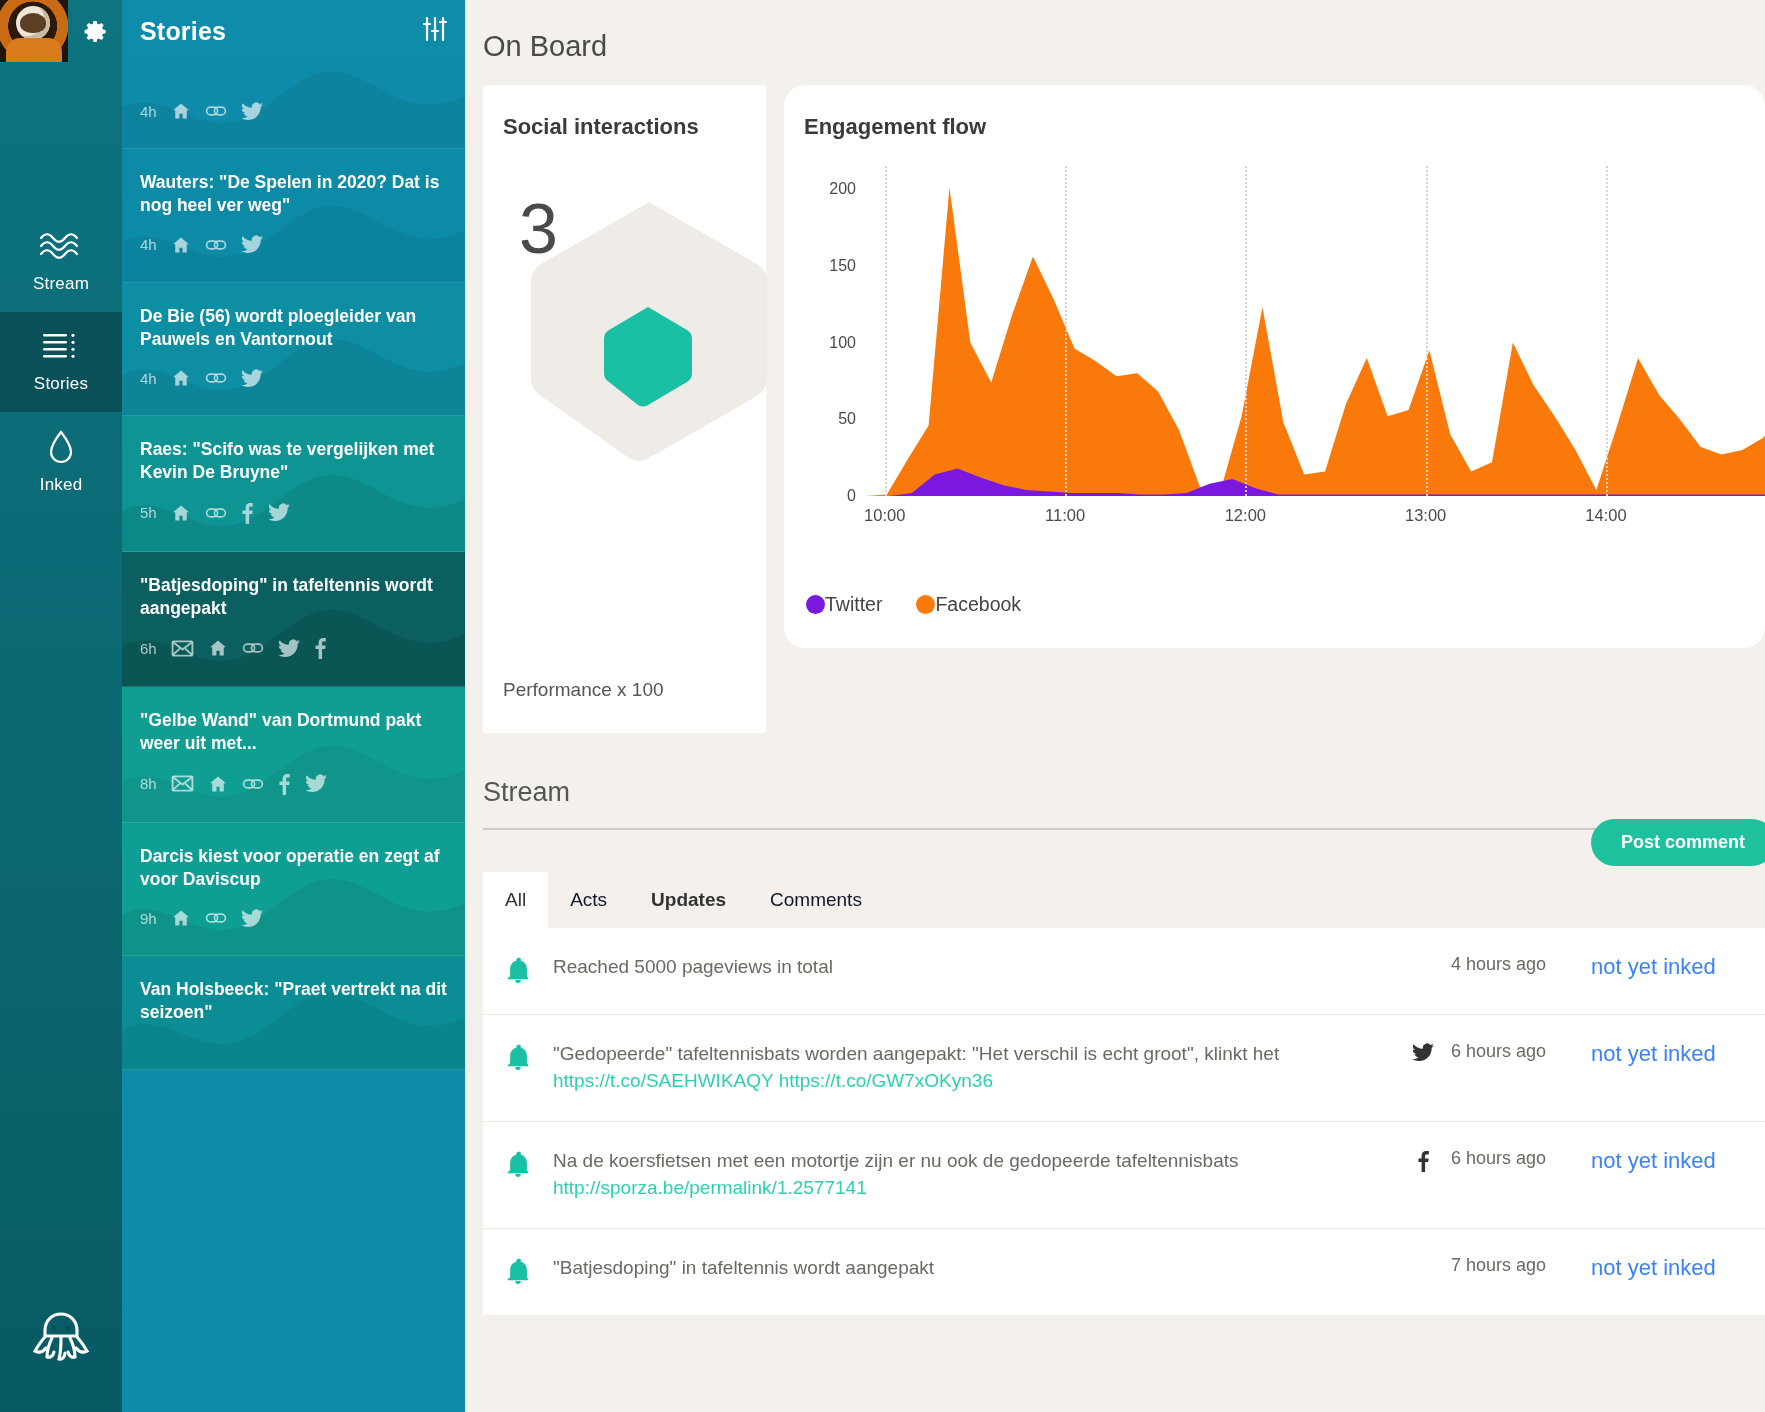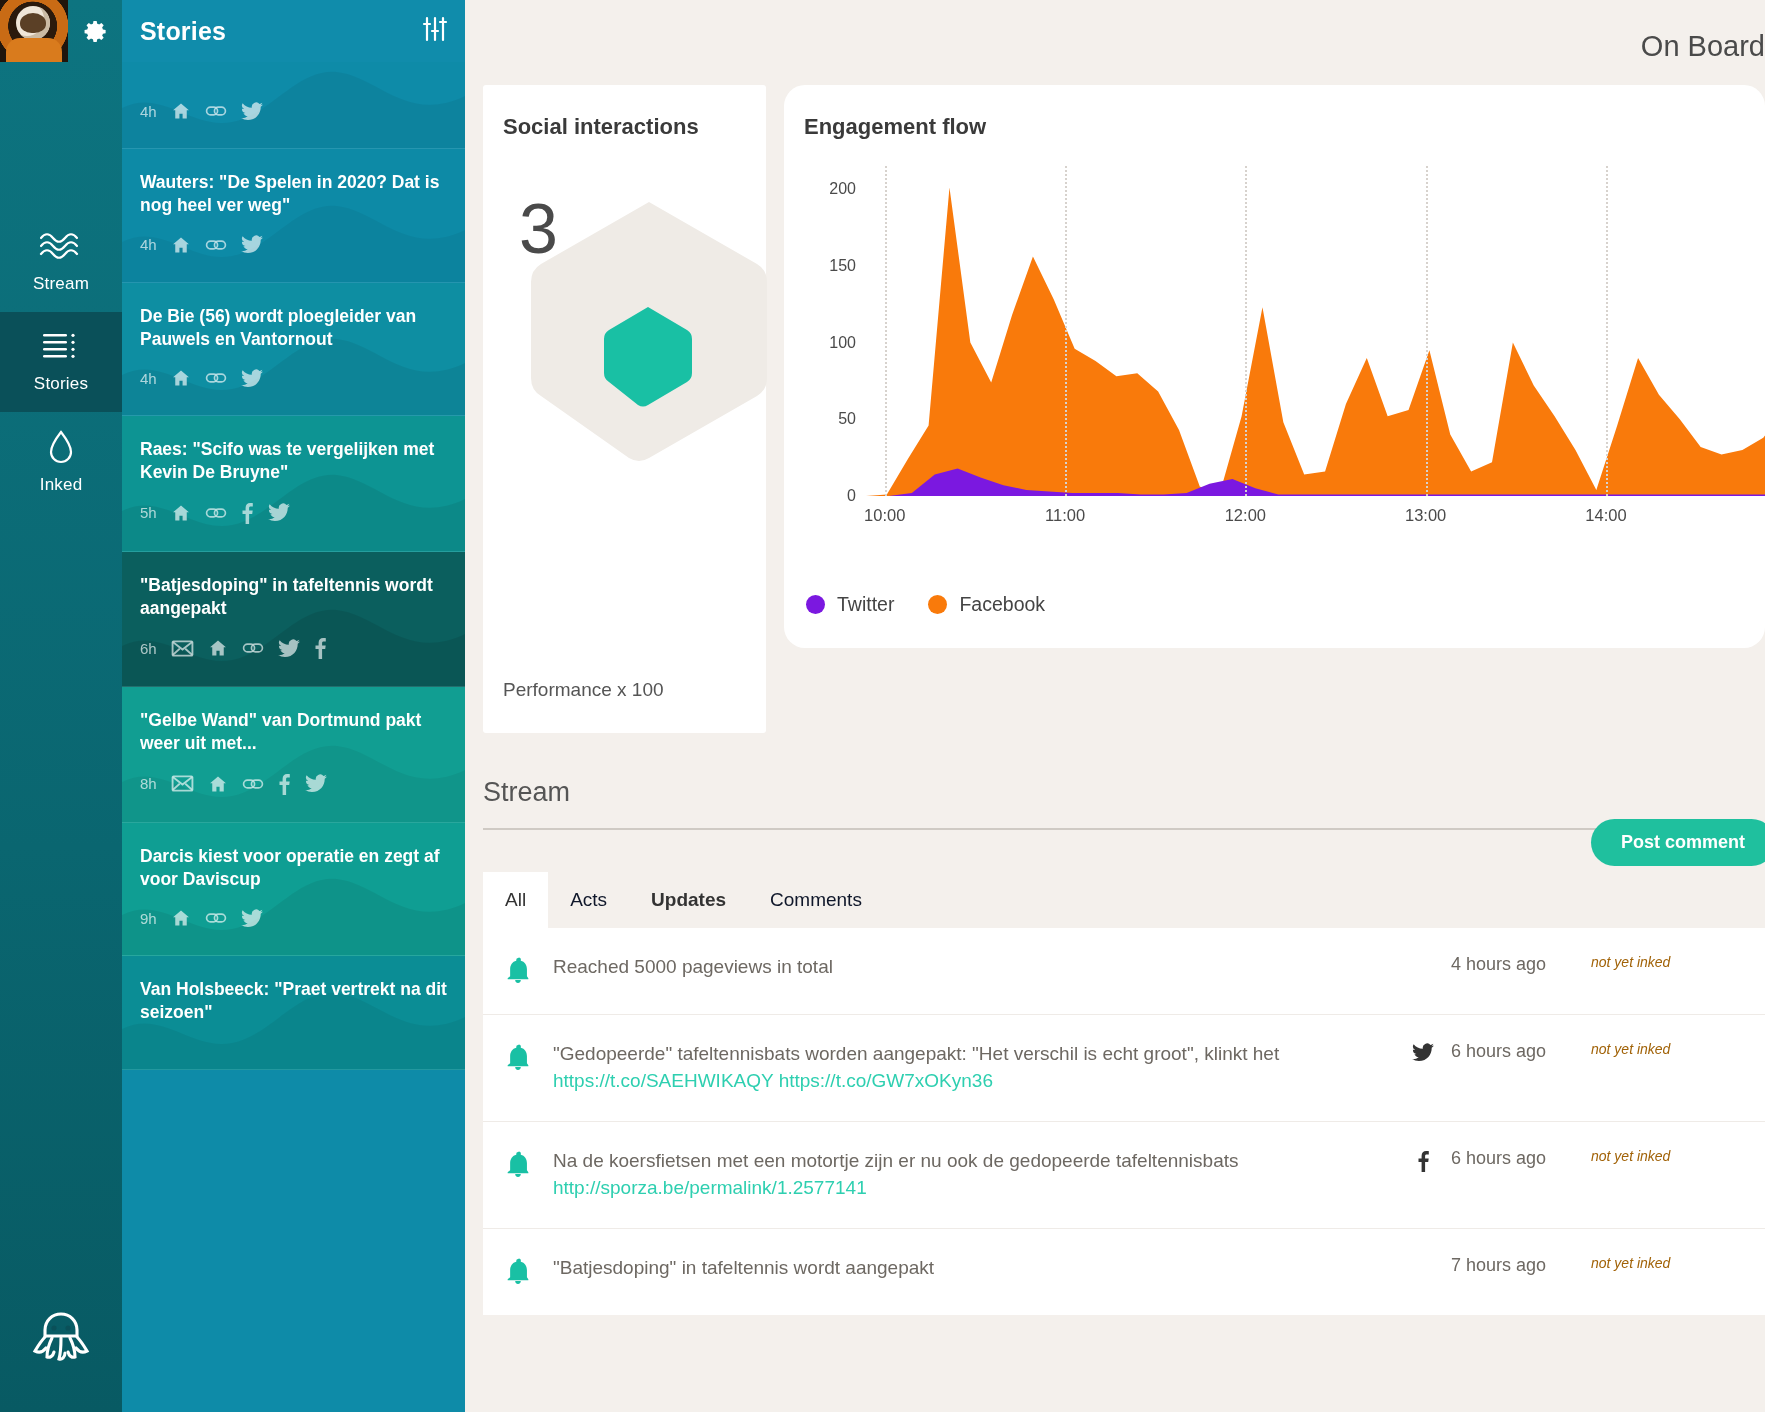--- a/index.html
+++ b/index.html
@@ -87,21 +87,21 @@
   .s-c3 { background:#0e8ea2; }
   .s-c4 { background:#0d9493; }
   .s-c5 { background:#0b5f5e; }
   .s-c6 { background:#119e92; }
   .s-c7 { background:#0f9e93; }
   .s-c8 { background:#0b8d95; }
 
   
   .main { flex:1; height:1412px; background:#f4f0ec; overflow:hidden; position:relative; }
   .page-title {
-    font-size:29px; color:#4a4a4a; padding:30px 0 0 18px; font-weight:400;text-align:right;
+    font-size:29px; color:#4a4a4a; padding:30px 0 0 18px; font-weight:400;
   }
   .cards { display:flex; gap:18px; padding:22px 0 0 18px; }
   .card { background:#fff; border-radius:3px; }
   .card-social { width:283px; height:648px; padding:29px 0 0 20px; position:relative; }
   .card-title { font-size:22px; font-weight:bold; color:#3a3a3a; }
   .hexwrap { position:relative; height:360px; margin-top:24px; }
   .big-num {
     position:absolute; left:16px; top:30px; font-size:70px; color:#4a4a4a;
     font-weight:300; line-height:1; z-index:3;
   }
@@ -111,21 +111,21 @@
 
   .card-flow { flex:1; height:563px; padding:29px 0 0 20px; position:relative; overflow:hidden;border-radius:21px; }
   .chart-area { position:relative; margin-top:26px; height:380px; }
   .y-ticks { position:absolute; left:0; top:0; width:52px; height:330px; }
   .y-tick { position:absolute; right:0; font-size:16px; color:#4a4a4a; transform:translateY(-50%); }
   .plot { position:absolute; left:62px; right:-40px; top:0; height:330px; }
   .gridline { position:absolute; top:0; bottom:0; width:0; border-left:2px dotted #d7d2cd; }
   .x-ticks { position:absolute; left:62px; right:-40px; top:340px; height:30px; }
   .x-tick { position:absolute; font-size:16.5px; color:#4a4a4a; transform:translateX(-50%); }
   .legend { position:absolute; left:22px; bottom:32px; display:flex; gap:34px; align-items:center; }
-  .lg { display:flex; align-items:center; gap:12px; font-size:19.5px; color:#444; }
+  .lg { display:flex; align-items:center; font-size:19.5px; color:#444; }
   .dot { width:19px; height:19px; border-radius:50%; }
 
   
   .stream-sec { padding:44px 0 0 18px; position:relative; }
   .stream-h { font-size:27px; color:#555; font-weight:400; }
   .rule { margin-top:20px; height:2px; background:#cfcac4; width:calc(100% - 0px); }
   .postbtn {
     position:absolute; right:-10px; top:86px; background:#1fc09e; color:#fff;
     border:none; border-radius:24px; padding:13px 30px; font-size:18px;
     font-weight:bold; cursor:pointer; font-family:"Liberation Sans",sans-serif;
@@ -142,21 +142,21 @@
   .row {
     display:flex; align-items:flex-start; padding:26px 24px 26px 22px;
     border-top:1px solid #efebe7; min-height:76px;
   }
   .row:first-child { border-top:none; }
   .bell { width:48px; flex:0 0 48px; padding-top:2px; }
   .row-text { flex:1; font-size:19px; color:#6d6862; line-height:1.42; padding-right:20px; }
   .row-text a { color:#2ecfb0; text-decoration:none; }
   .row-net { width:56px; flex:0 0 56px; text-align:center; padding-top:2px; }
   .row-time { width:140px; flex:0 0 140px; font-size:18px; color:#6d6862; text-align:left; }
-  .row-ink { width:150px; flex:0 0 150px; font-size:14px; color:#a16207; font-style:italic; }
+  .row-ink { width:150px; flex:0 0 150px; font-size:22px; color:#3b82f6; }
 </style>
 </head>
 <body>
 
 <div class="app">
 
   <div class="rail">
     <div class="rail-top">
       <div class="avatar">
         <div class="helmet"></div>

